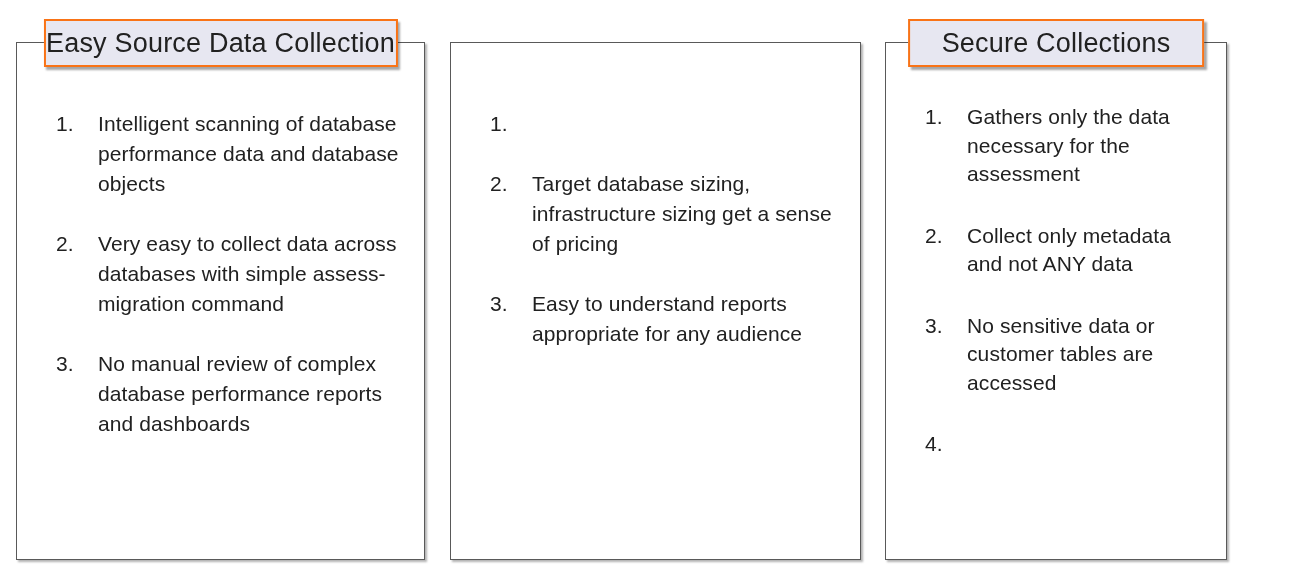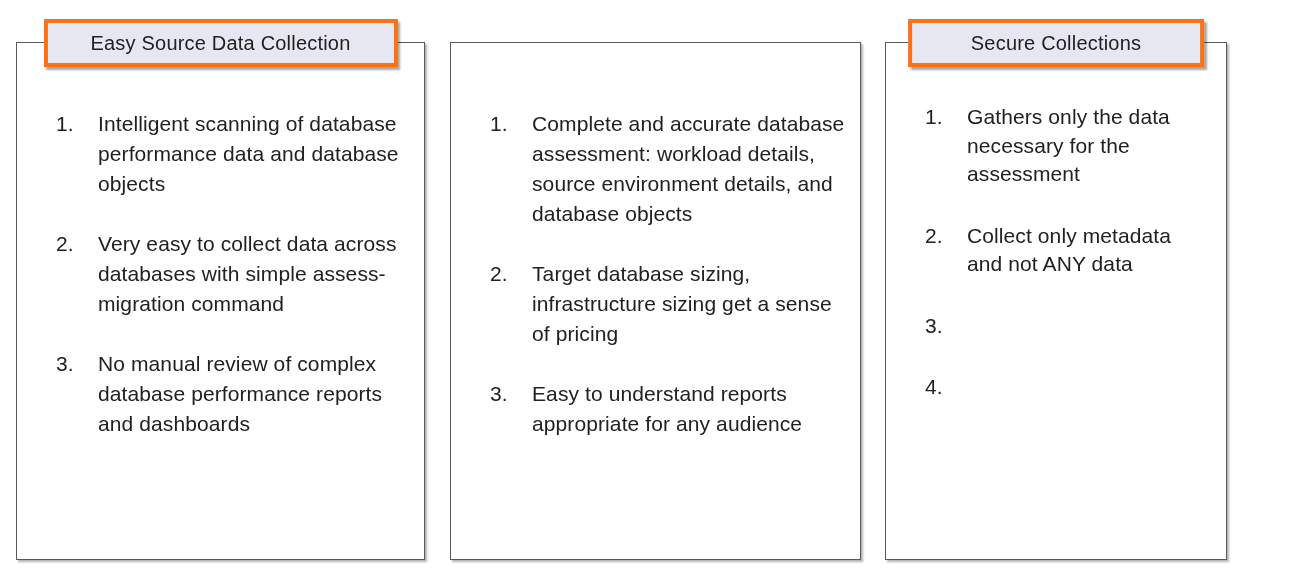--- a/index.html
+++ b/index.html
@@ -28,27 +28,27 @@
   .panel-2 { left: 450px; width: 411px; }
   .panel-3 { left: 885px; width: 342px; }
   .titlebox {
     position: absolute;
     top: -24px;
     left: 50%;
     transform: translateX(-50%);
     width: 87%;
     height: 48px;
     background: #E7E7F1;
-    border: 4px solid #f97316;
+    border: 2px solid #f97316;
     box-shadow: 2.5px 2.5px 2px rgba(0,0,0,0.35);
     box-sizing: border-box;
     display: flex;
     align-items: center;
     justify-content: center;
-    font-size: 20px;
+    font-size: 27px;
     letter-spacing: 0.2px;
     white-space: nowrap;
     z-index: 2;
   }
   .list {
     padding: 66px 14px 0 39px;
   }
   .panel-3 .list {
     padding-top: 60px;
   }
@@ -91,21 +91,20 @@
       <span class="num">3.</span>
       <span class="text">No manual review of complex database performance reports and dashboards</span>
     </div>
   </div>
 </div>
 
 <div class="panel panel-2">
   <div class="list">
     <div class="item">
       <span class="num">1.</span>
-      <span class="text">Complete and accurate database assessment: workload details, source environment details, and database objects</span>
     </div>
     <div class="item">
       <span class="num">2.</span>
       <span class="text">Target database sizing, infrastructure sizing get a sense of pricing</span>
     </div>
     <div class="item">
       <span class="num">3.</span>
       <span class="text">Easy to understand reports appropriate for any audience</span>
     </div>
   </div>
@@ -119,18 +118,19 @@
     <div class="item">
       <span class="num">1.</span>
       <span class="text">Gathers only the data necessary for the assessment</span>
     </div>
     <div class="item">
       <span class="num">2.</span>
       <span class="text">Collect only metadata and not ANY data</span>
     </div>
     <div class="item">
       <span class="num">3.</span>
+      <span class="text">No sensitive data or customer tables are accessed</span>
     </div>
     <div class="item">
       <span class="num">4.</span>
     </div>
   </div>
 </div>
 
 </body></html>

